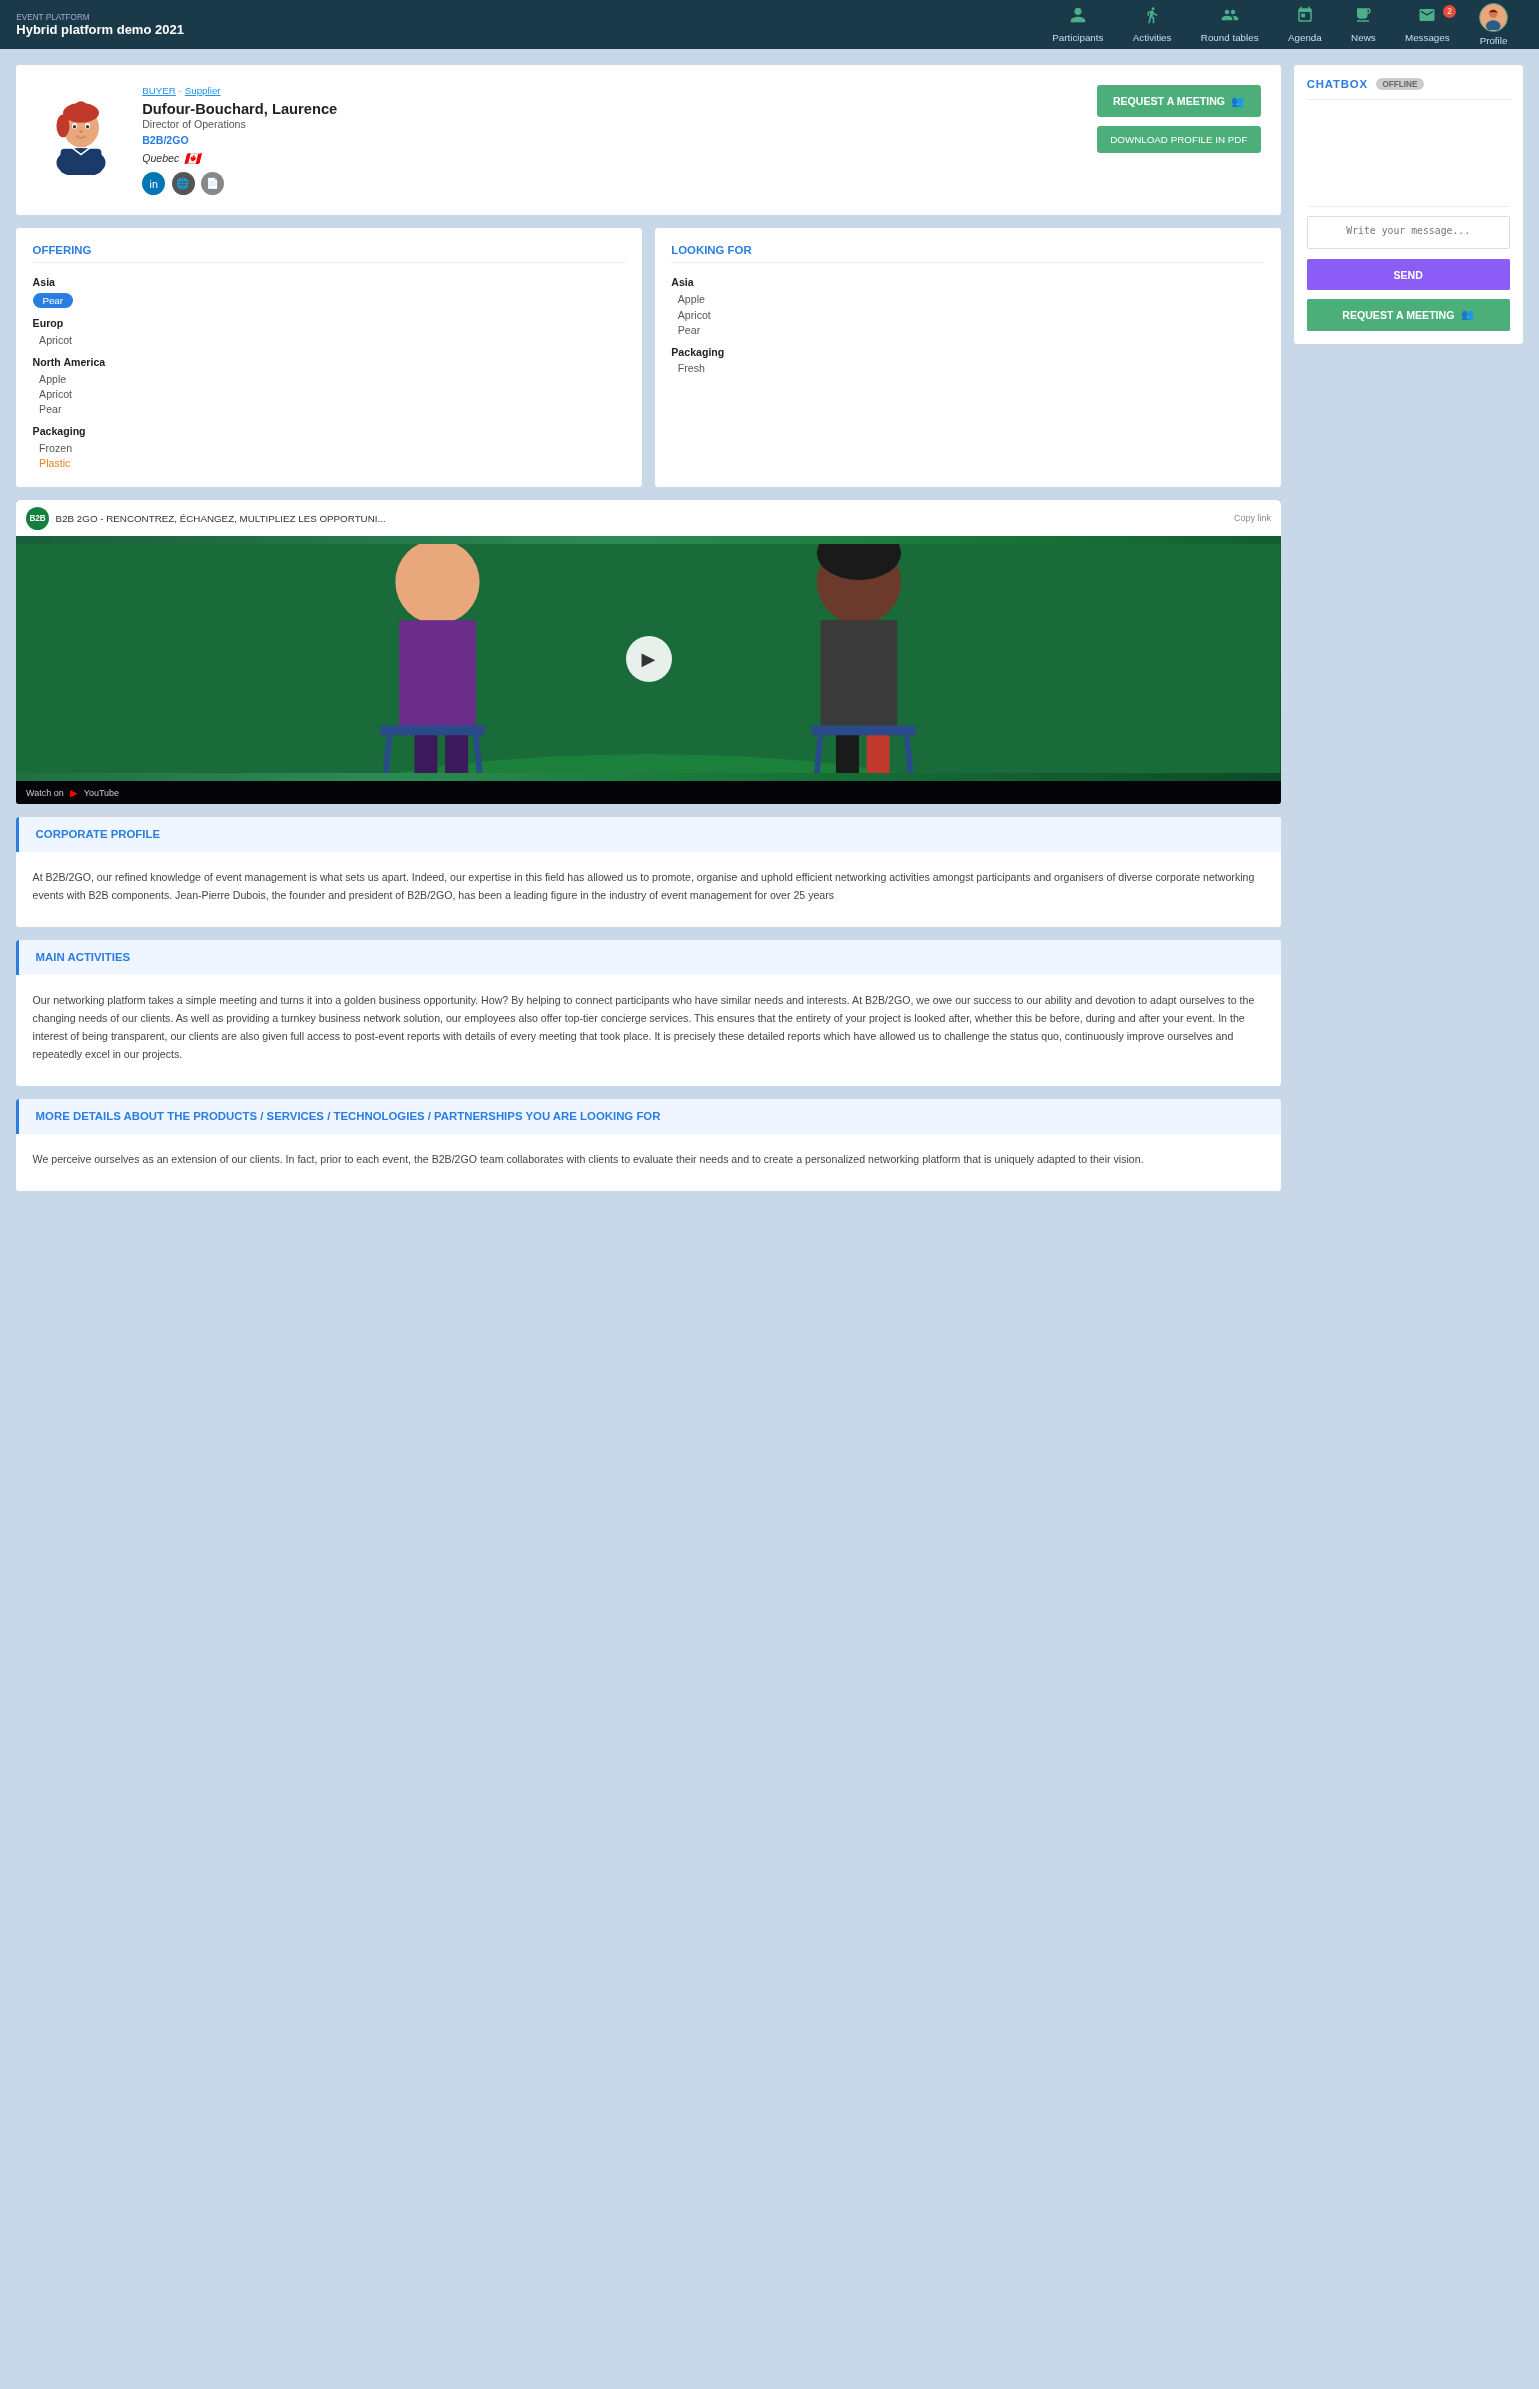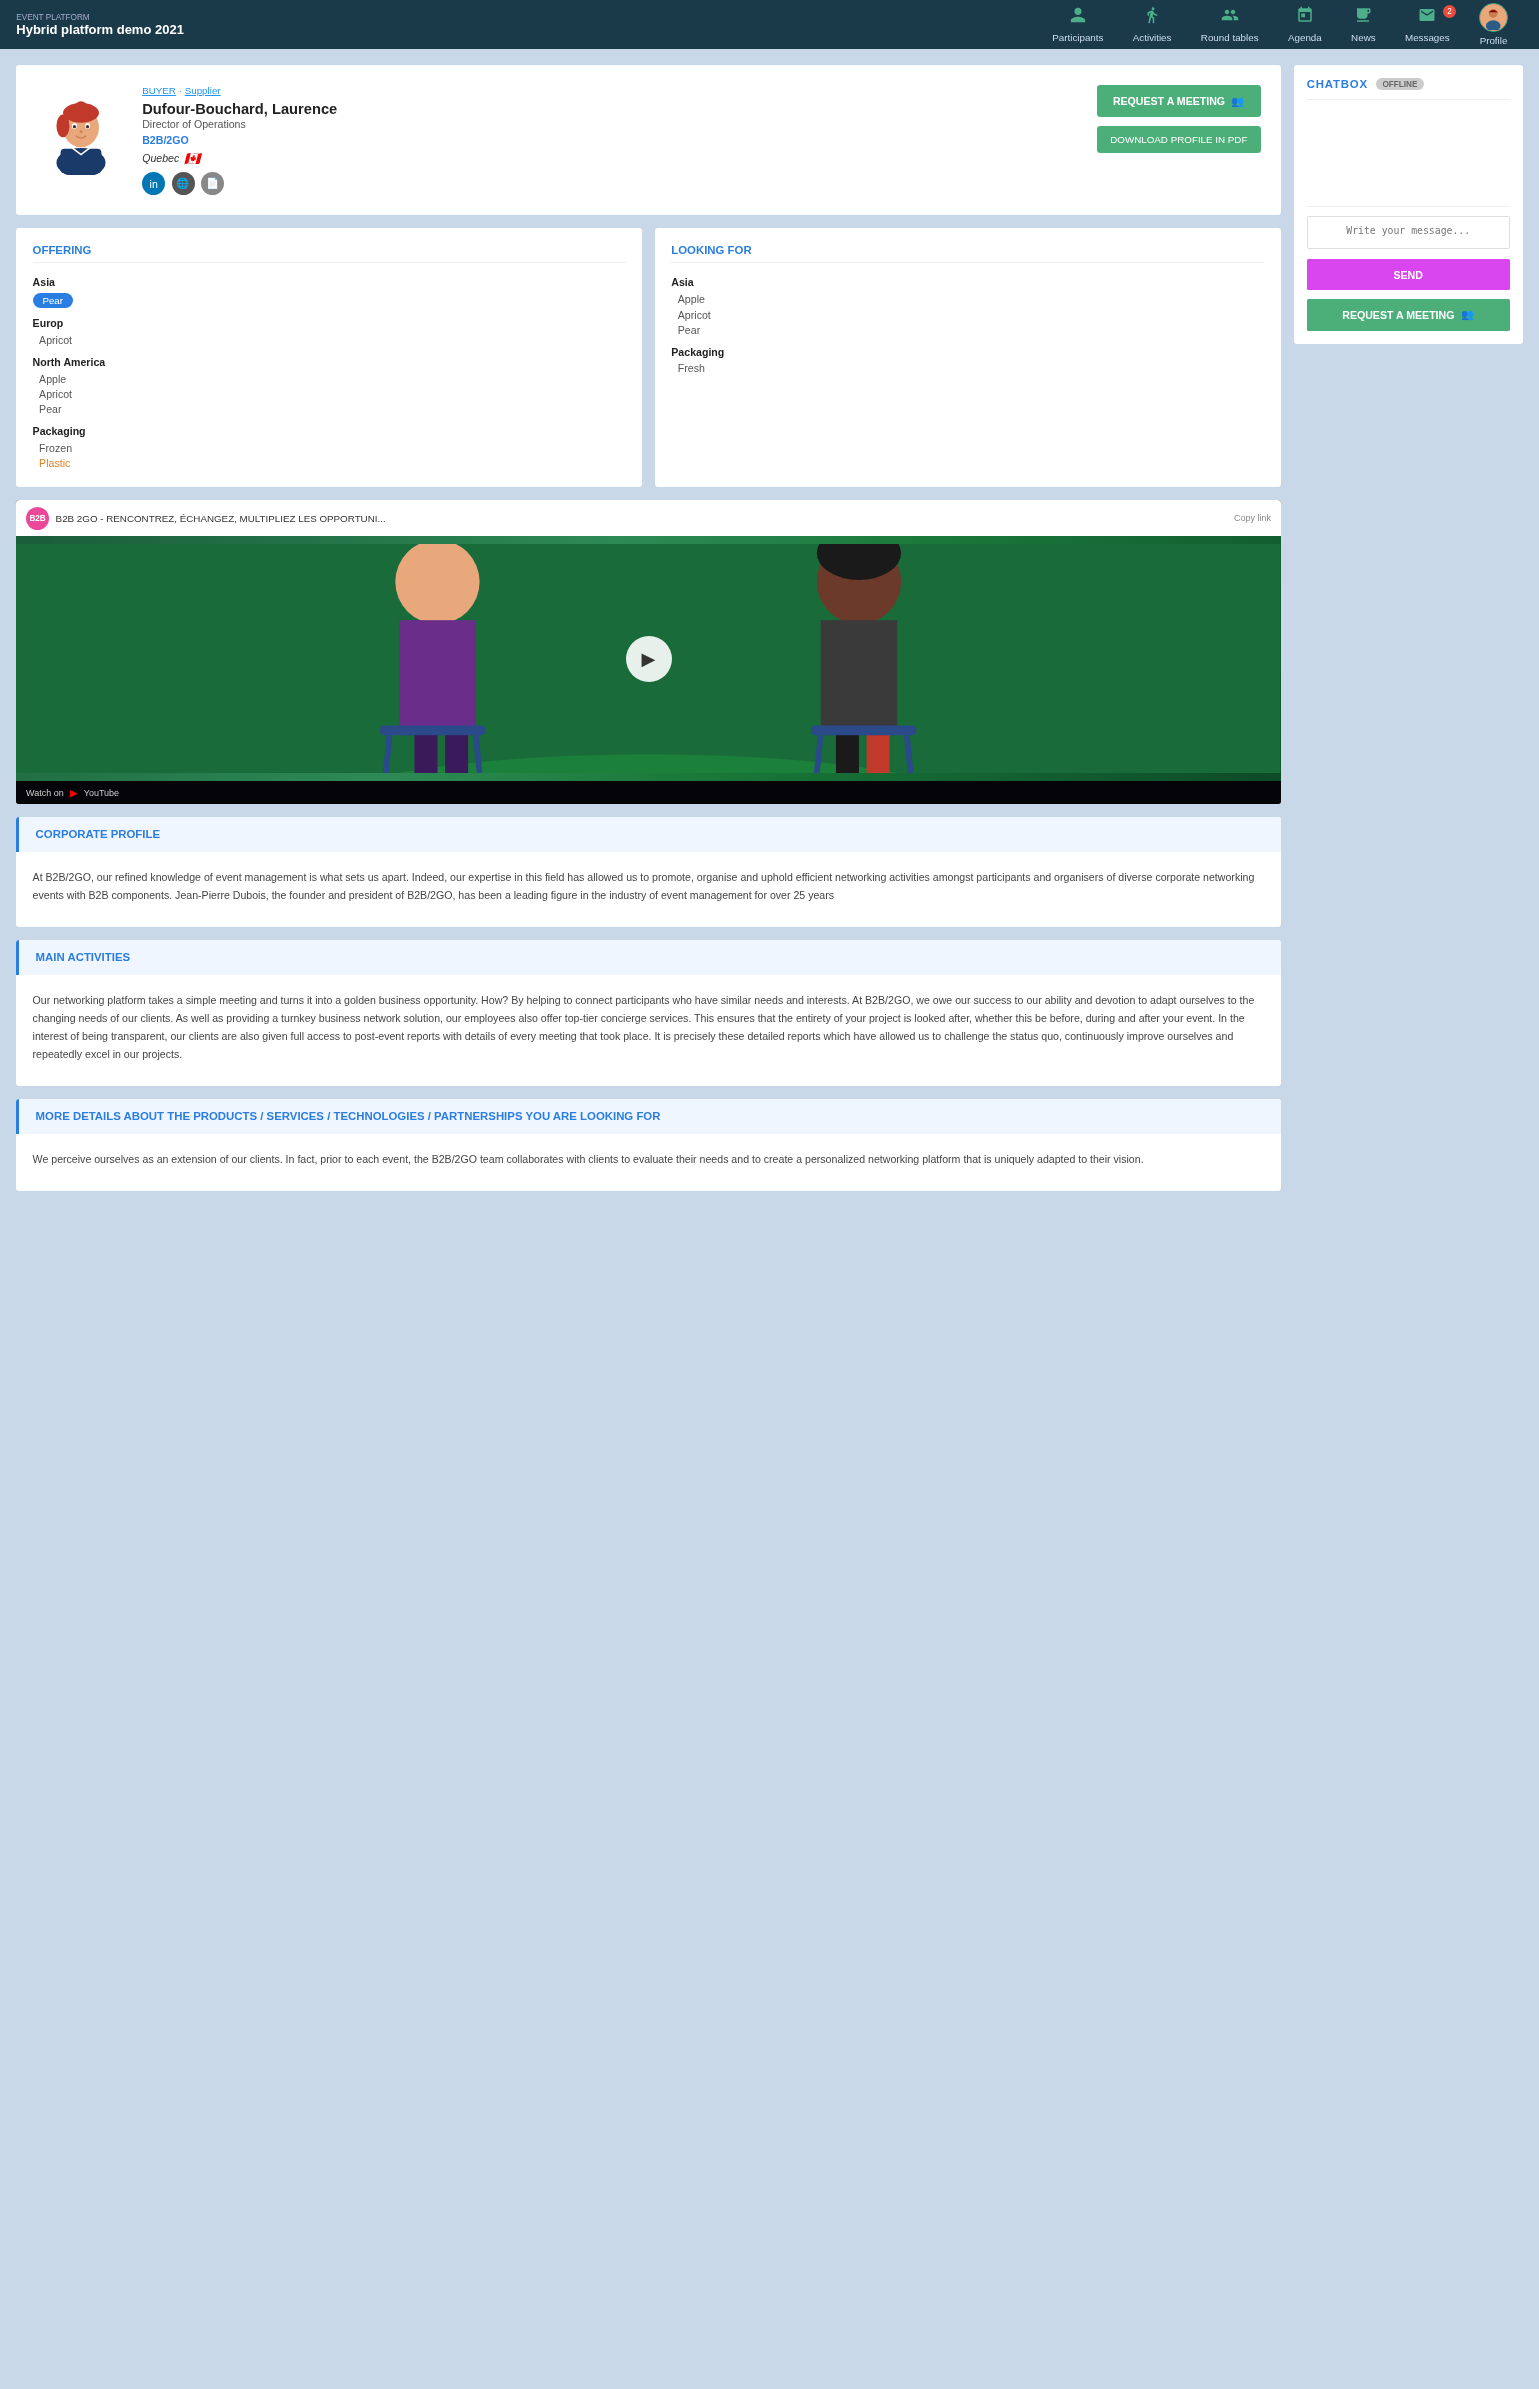--- a/index.html
+++ b/index.html
@@ -183,21 +183,21 @@
       background: #fff;
       padding: 6.5px 9.8px;
       display: flex;
       align-items: center;
       gap: 6.5px;
       font-size: 9.8px;
       color: #333;
     }
     .video-logo {
       width: 23px; height: 23px;
-      background: #ec4899;
+      background: #15803d;
       border-radius: 50%;
       display: flex; align-items: center; justify-content: center;
       color: white; font-size: 8.2px; font-weight: bold;
     }
     .video-title-bar { font-size: 9.8px; color: #333; flex: 1; }
     .copy-link { color: #888; font-size: 9px; cursor: pointer; }
     .video-thumbnail {
       width: 100%;
       height: 245px;
       background: linear-gradient(135deg, #1a5c3a 0%, #2d8a55 40%, #1a7a3a 60%, #0d4a28 100%);
@@ -280,21 +280,21 @@
       border-radius: 1.6px;
       color: #999;
       margin-bottom: 8.2px;
       outline: none;
       resize: none;
       height: 33px;
       text-align: center;
     }
     .btn-send {
       width: 100%;
-      background: #d946ef;
+      background: #8b5cf6;
       color: white;
       border: none;
       padding: 9.8px;
       font-size: 10.6px;
       font-weight: bold;
       text-transform: uppercase;
       cursor: pointer;
       border-radius: 1.6px;
       margin-bottom: 8.2px;
     }

